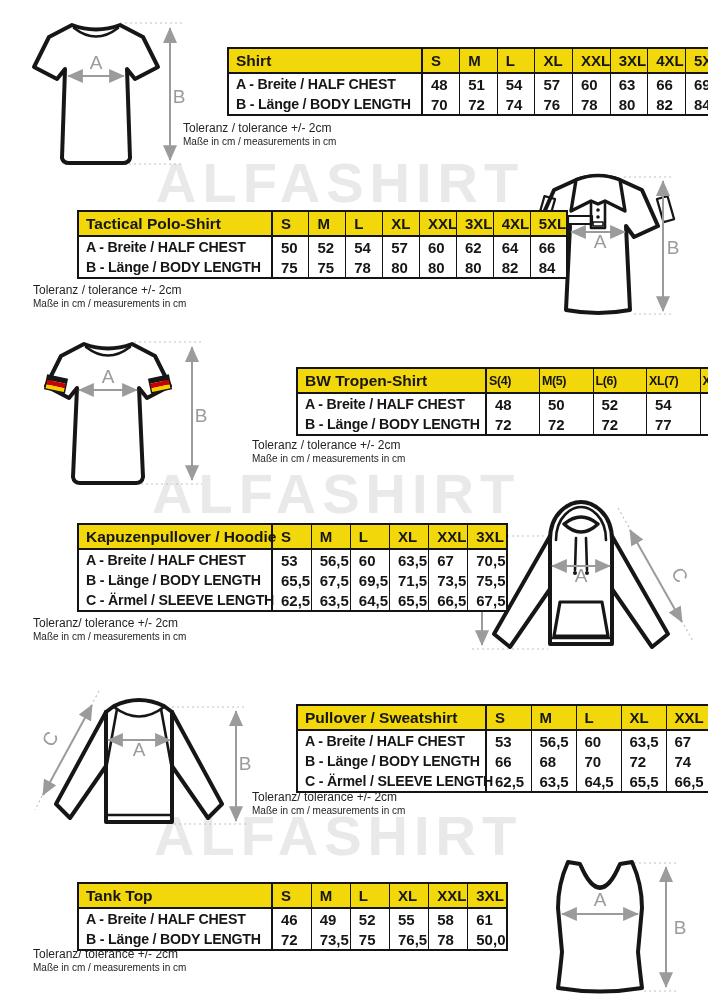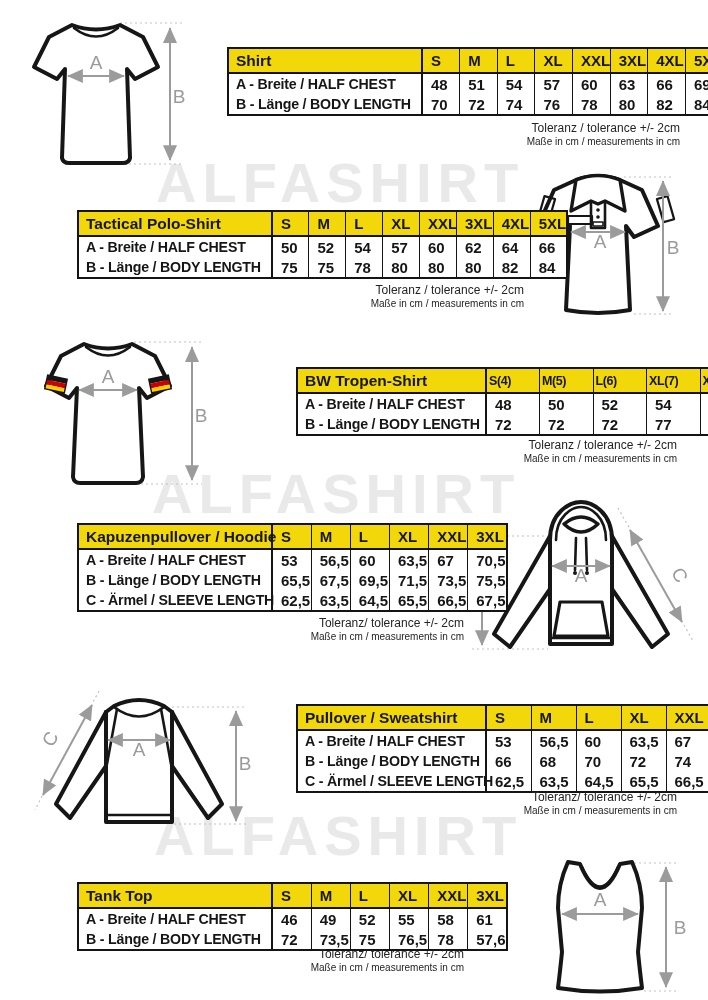--- a/index.html
+++ b/index.html
@@ -20,21 +20,21 @@
   .size-table td{height:20px;font-size:15px;padding:0 0 0 8px;background:#fff;}
   .size-table td.lbl{font-size:14.2px;padding-left:7px;letter-spacing:-0.2px;}
   .compact th.sz{font-size:12.5px;padding-left:2px;letter-spacing:-0.4px;}
   .t0{left:183px;top:47px;width:497px;}  .t0 th.title{width:185px;}
   .t1{left:33px;top:210px;width:491px;border-radius:26px;}  .t1 th.title{width:185px;}
   .t2{left:252px;top:367px;width:512px;} .t2 th.title{width:180px;}
   .t3{left:33px;top:523px;width:431px;}  .t3 th.title{width:185px;}
   .t4{left:252px;top:704px;width:461px;} .t4 th.title{width:180px;}
   .t5{left:33px;top:882px;width:431px;}  .t5 th.title{width:185px;}
   
-  .tol{position:absolute;z-index:2;text-align:right;color:#242424;}
+  .tol{position:absolute;z-index:2;text-align:left;color:#242424;}
   .tol .l1{font-size:12px;}
   .tol .l2{font-size:10px;margin-top:1px;}
   .tol0{left:183px;top:121px;width:497px;}
   .tol1{left:33px;top:283px;width:491px;}
   .tol2{left:252px;top:438px;width:425px;}
   .tol3{left:33px;top:616px;width:431px;}
   .tol4{left:252px;top:790px;width:425px;}
   .tol5{left:33px;top:947px;width:431px;}
   
   .diag{position:absolute;z-index:2;}
@@ -412,21 +412,21 @@
           <td class="val">58</td>
           <td class="val">61</td>
         </tr>
         <tr>
           <td class="lbl">B -  Länge / BODY LENGTH</td>
           <td class="val">72</td>
           <td class="val">73,5</td>
           <td class="val">75</td>
           <td class="val">76,5</td>
           <td class="val">78</td>
-          <td class="val">57,6</td>
+          <td class="val">50,0</td>
         </tr>
       </tbody>
   </table>
   <div class="tol tol5">
     <div class="l1">Toleranz/ tolerance +/- 2cm</div>
     <div class="l2">Maße in cm / measurements in cm</div>
   </div>
 
 </div>
 

